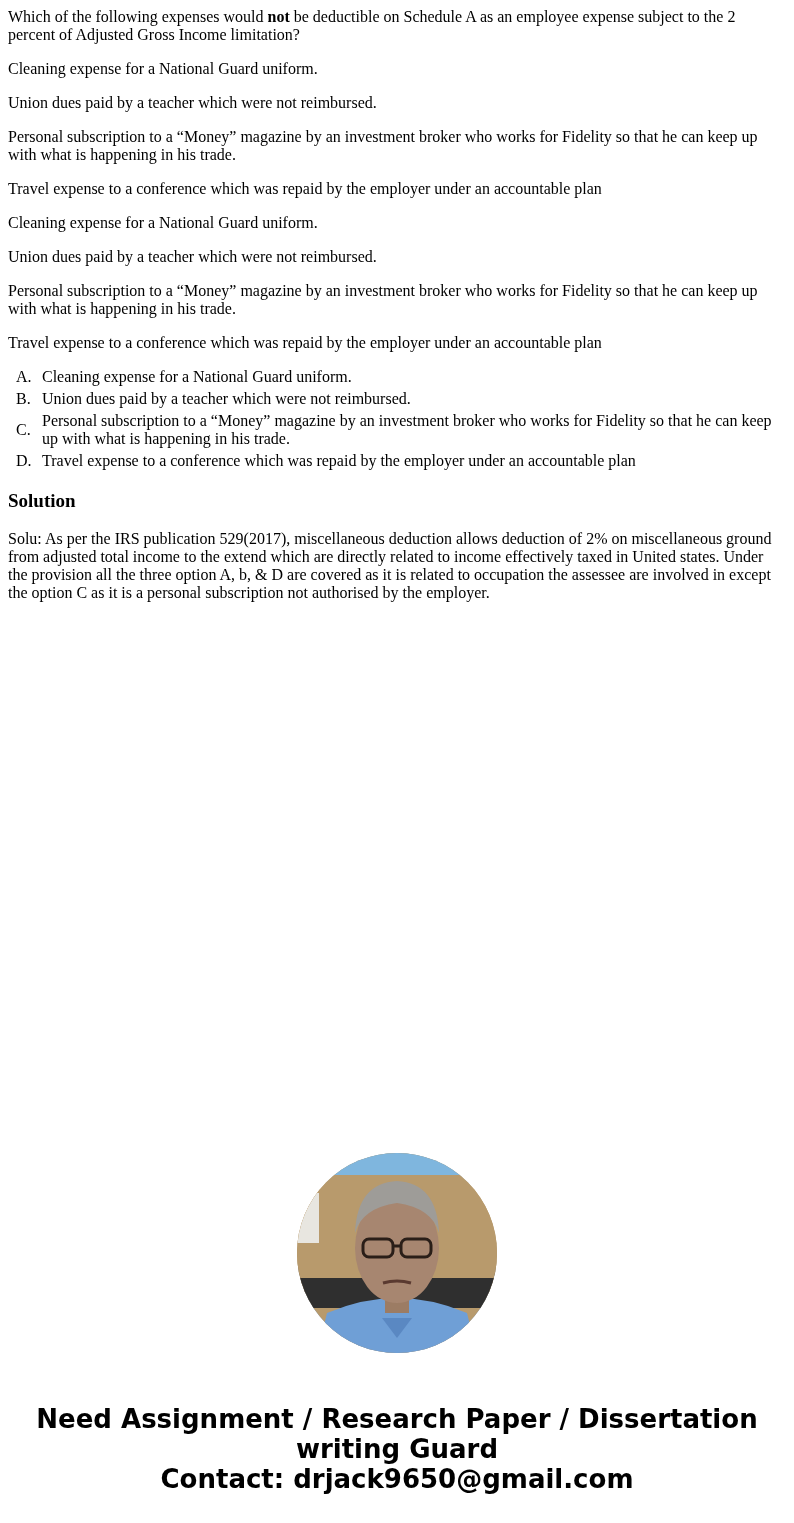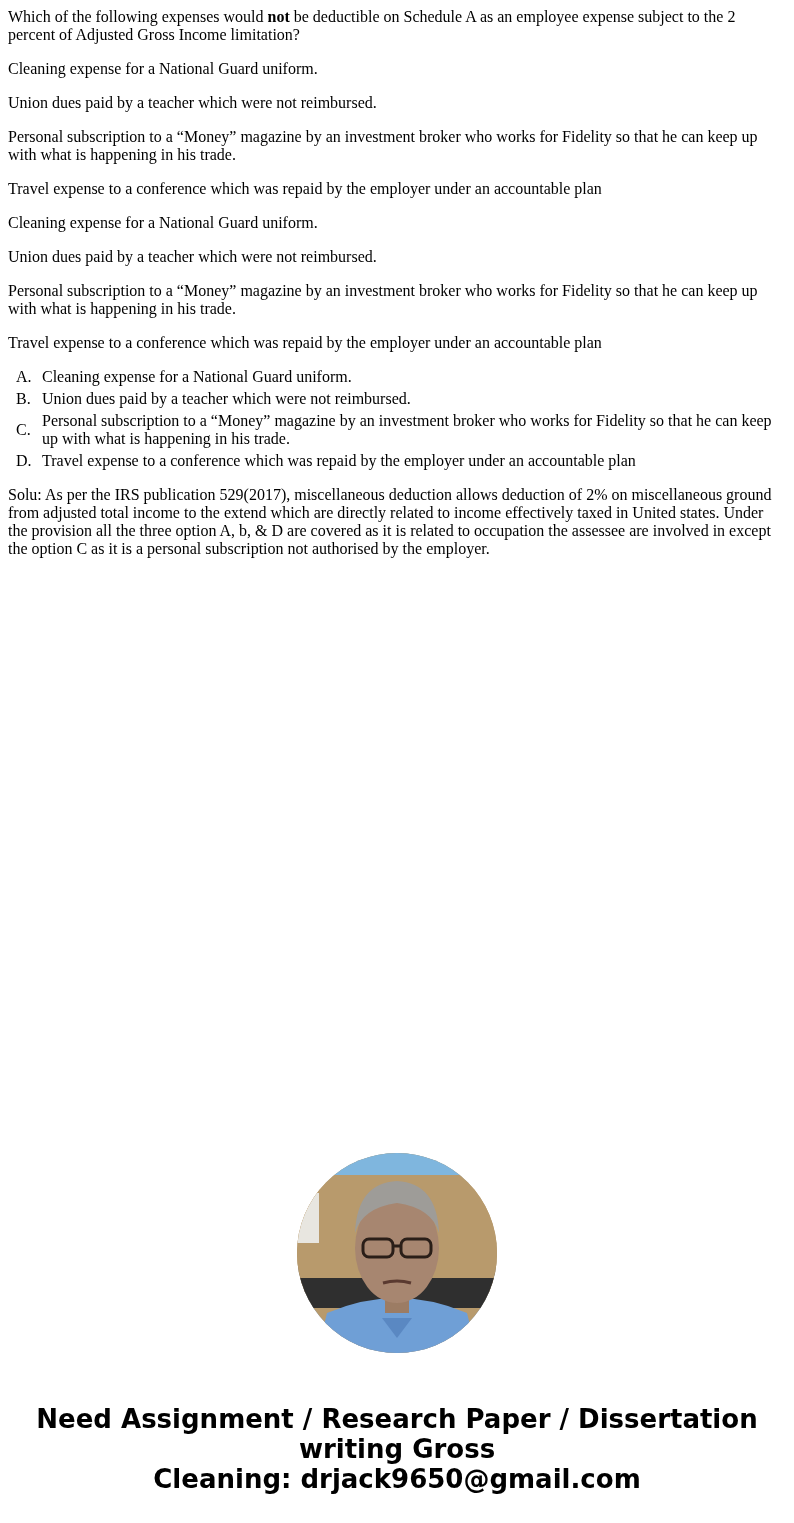--- a/index.html
+++ b/index.html
@@ -87,20 +87,21 @@
     <li>
       <span class="letter">C.</span>
       <span class="text">Personal subscription to a “Money” magazine by an investment broker who works for Fidelity so that he can keep up with what is happening in his trade.</span>
     </li>
     <li>
       <span class="letter">D.</span>
       <span class="text">Travel expense to a conference which was repaid by the employer under an accountable plan</span>
     </li>
   </ol>
 
+  <h3 class="solution">Solution</h3>
   <p>Solu: As per the IRS publication 529(2017), miscellaneous deduction allows deduction of 2% on miscellaneous ground from adjusted total income to the extend which are directly related to income effectively taxed in United states. Under the provision all the three option A, b, &amp; D are covered as it is related to occupation the assessee are involved in except the option C as it is a personal subscription not authorised by the employer.</p>
 </div>
 
 <div class="avatar">
   <svg width="200" height="200" viewBox="0 0 200 200">
     <rect x="0" y="0" width="200" height="200" fill="#b89a6c"></rect>
     <rect x="0" y="0" width="200" height="22" fill="#7fb6de"></rect>
     <rect x="0" y="40" width="22" height="50" fill="#e8e6e0"></rect>
     <rect x="0" y="125" width="200" height="30" fill="#2f2f2f"></rect>
     <path d="M20 200 L30 160 Q100 130 170 160 L180 200 Z" fill="#6f9fd6"></path>
@@ -110,15 +111,15 @@
     <path d="M58 80 Q60 30 100 28 Q140 30 142 80 Q135 55 100 50 Q65 55 58 80 Z" fill="#9e9c98"></path>
     <rect x="66" y="86" width="30" height="18" rx="6" fill="none" stroke="#2a1e18" stroke-width="3"></rect>
     <rect x="104" y="86" width="30" height="18" rx="6" fill="none" stroke="#2a1e18" stroke-width="3"></rect>
     <line x1="96" y1="93" x2="104" y2="93" stroke="#2a1e18" stroke-width="3"></line>
     <path d="M86 130 Q100 126 114 130" stroke="#5a3a30" stroke-width="3" fill="none"></path>
   </svg>
 </div>
 
 <div class="promo">
   <div>Need Assignment / Research Paper / Dissertation</div>
-  <div>writing Gross</div>
-  <div>Cleaning: drjack9650@gmail.com</div>
+  <div>writing Guard</div>
+  <div>Contact: drjack9650@gmail.com</div>
 </div>
 
 </body></html>

